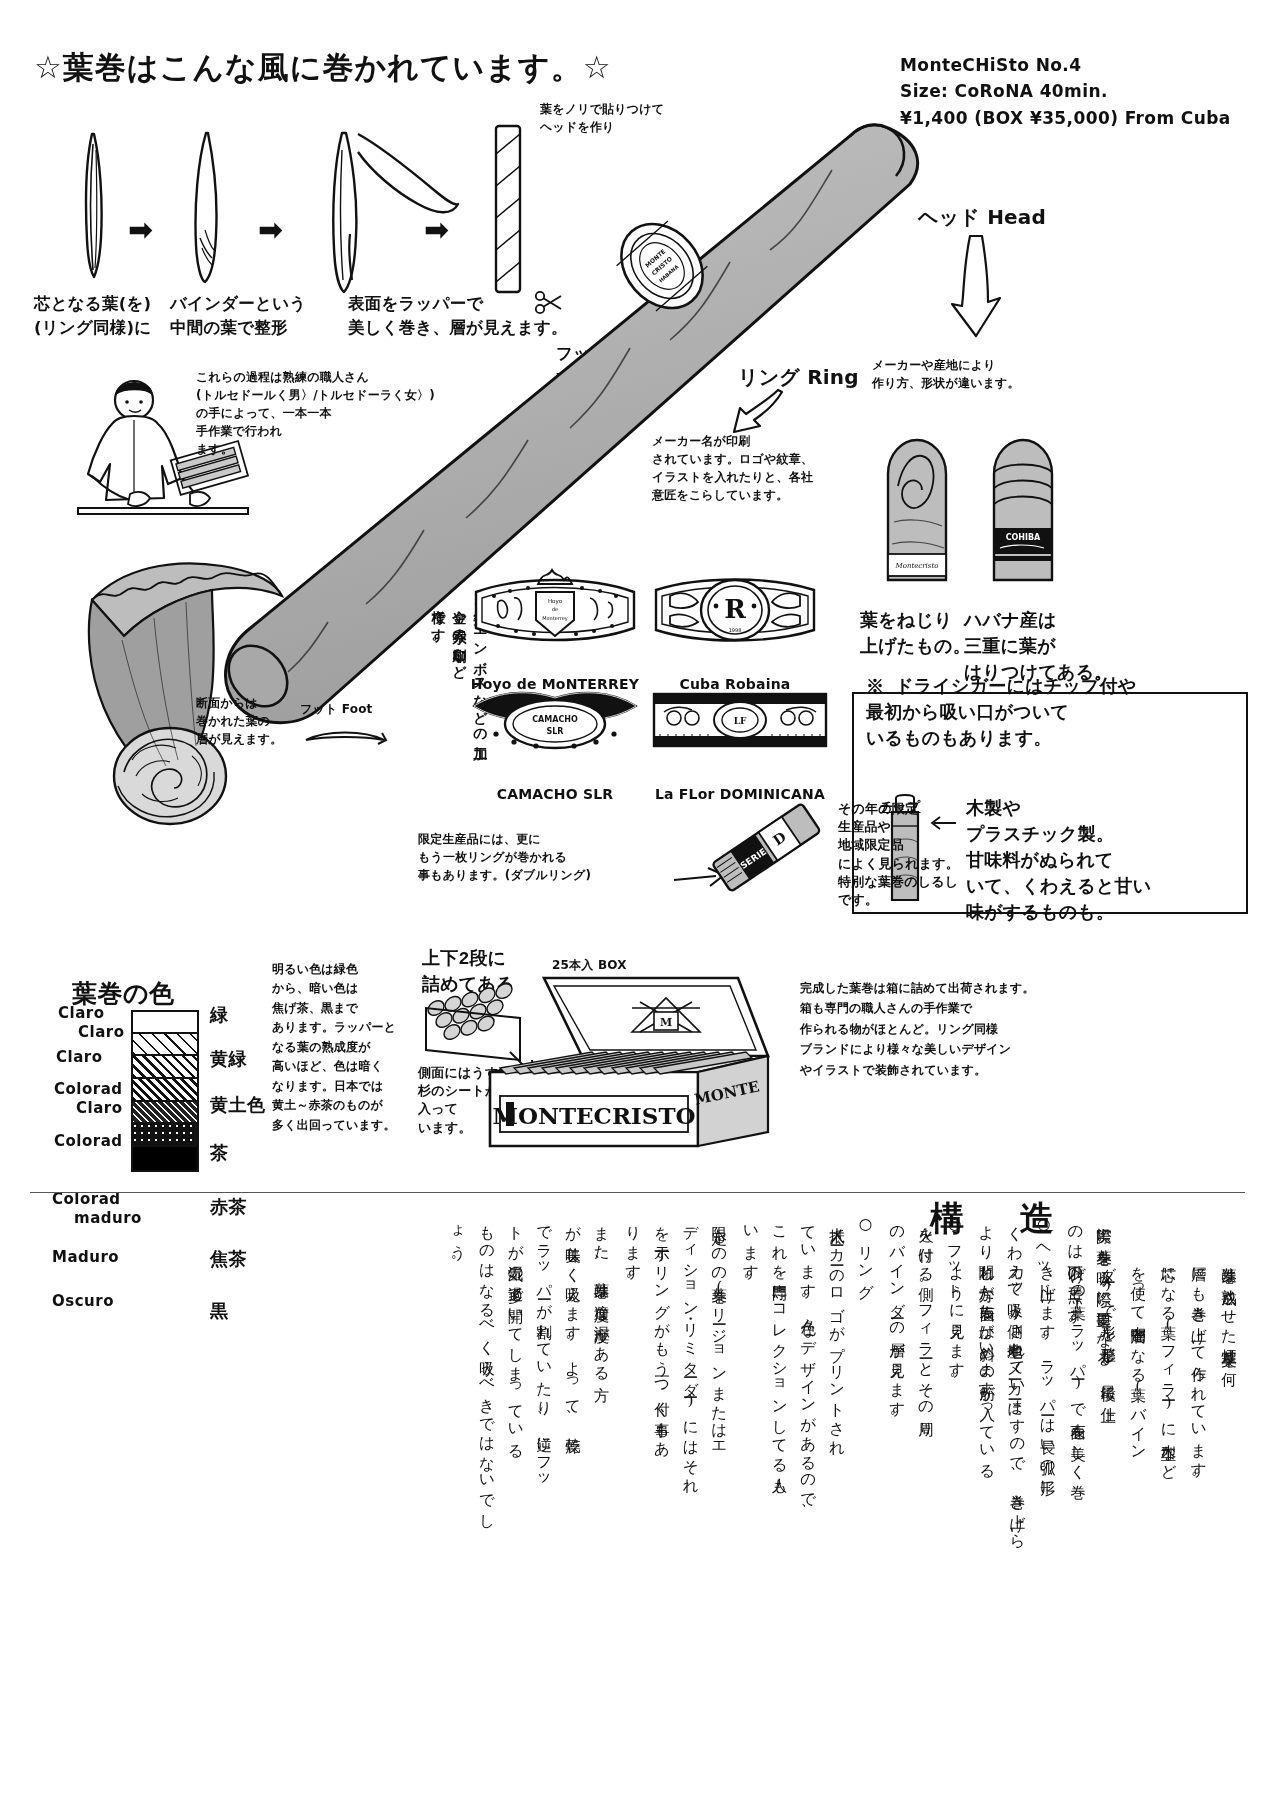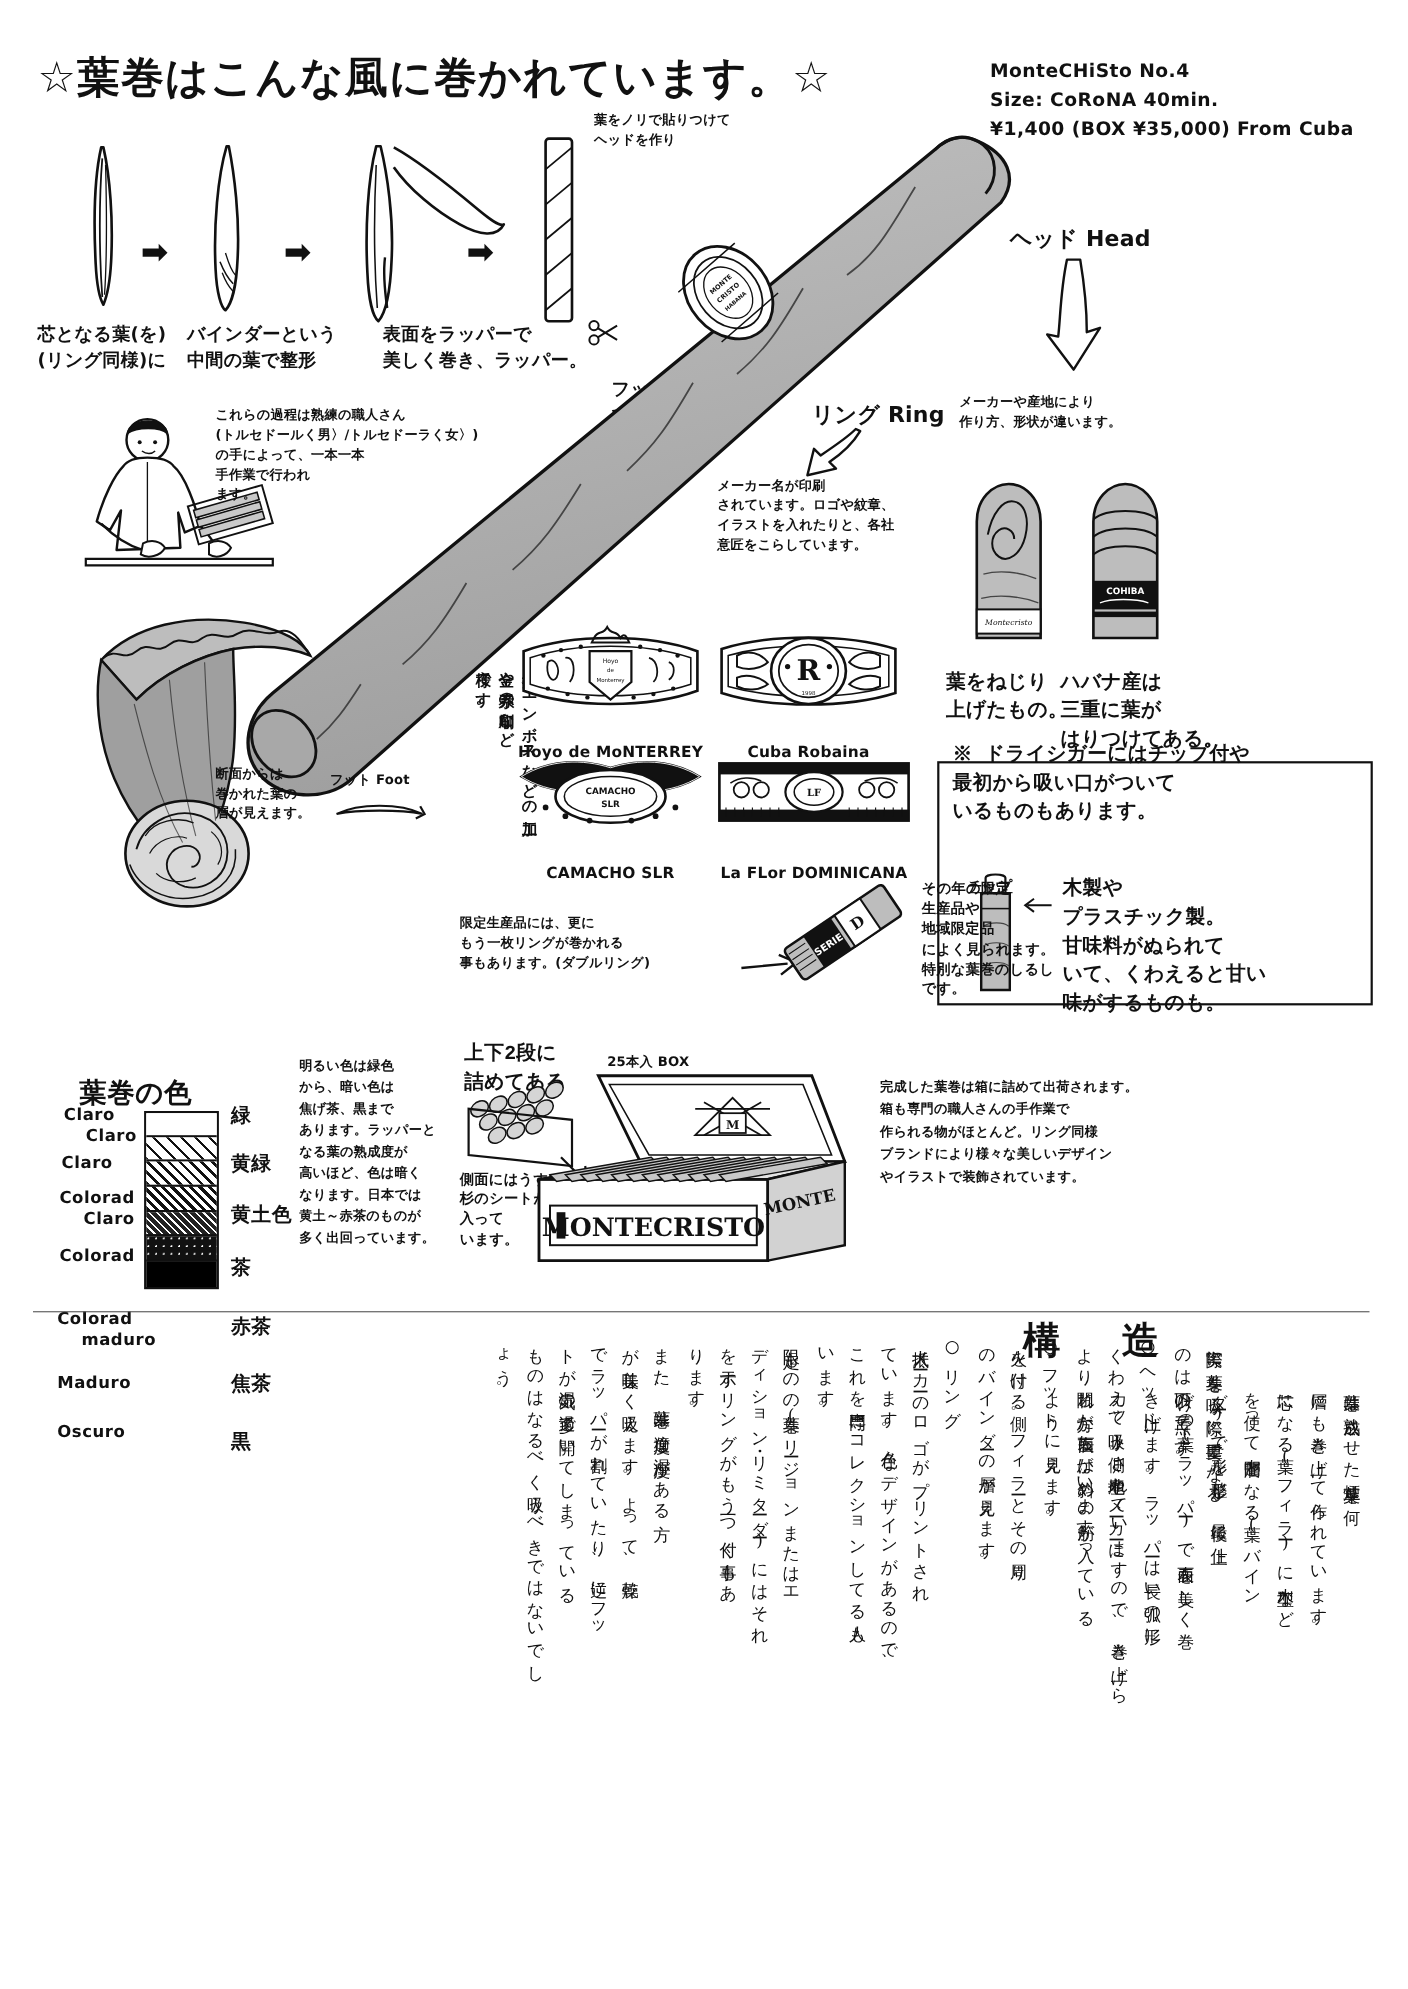--- a/index.html
+++ b/index.html
@@ -18,21 +18,21 @@
     font-family: "DejaVu Sans", sans-serif;
     font-weight: 700;
     letter-spacing: .5px;
     line-height: 1.25;
   }
   .abs { position: absolute; }
 
   
   #title {
     left: 34px; top: 48px;
-    font-size: 39px;
+    font-size: 31px;
     font-weight: 700;
     letter-spacing: 1px;
     white-space: nowrap;
   }
 
   
   #product-info {
     left: 900px; top: 52px;
     font-size: 17px;
     font-weight: 700;
@@ -216,21 +216,21 @@
 <div class="proc-cap" style="left:34px; top:292px;">
   <div>芯となる葉(を)</div>
   <div>(リング同様)に</div>
 </div>
 <div class="proc-cap" style="left:170px; top:292px;">
   <div>バインダーという</div>
   <div>中間の葉で整形</div>
 </div>
 <div class="proc-cap" style="left:348px; top:292px;">
   <div>表面をラッパーで</div>
-  <div>美しく巻き、ラッパー。</div>
+  <div>美しく巻き、層が見えます。</div>
 </div>
 <div class="proc-cap" style="left:556px; top:342px;">
   <div>フットを切って</div>
   <div>できあがり。</div>
 </div>
 
 <div class="abs" id="cigar-wrap">
 <svg width="780" height="650" viewBox="0 0 780 650">
   <defs>
     <linearGradient id="cg" x1="0" y1="0" x2="0.3" y2="1">

